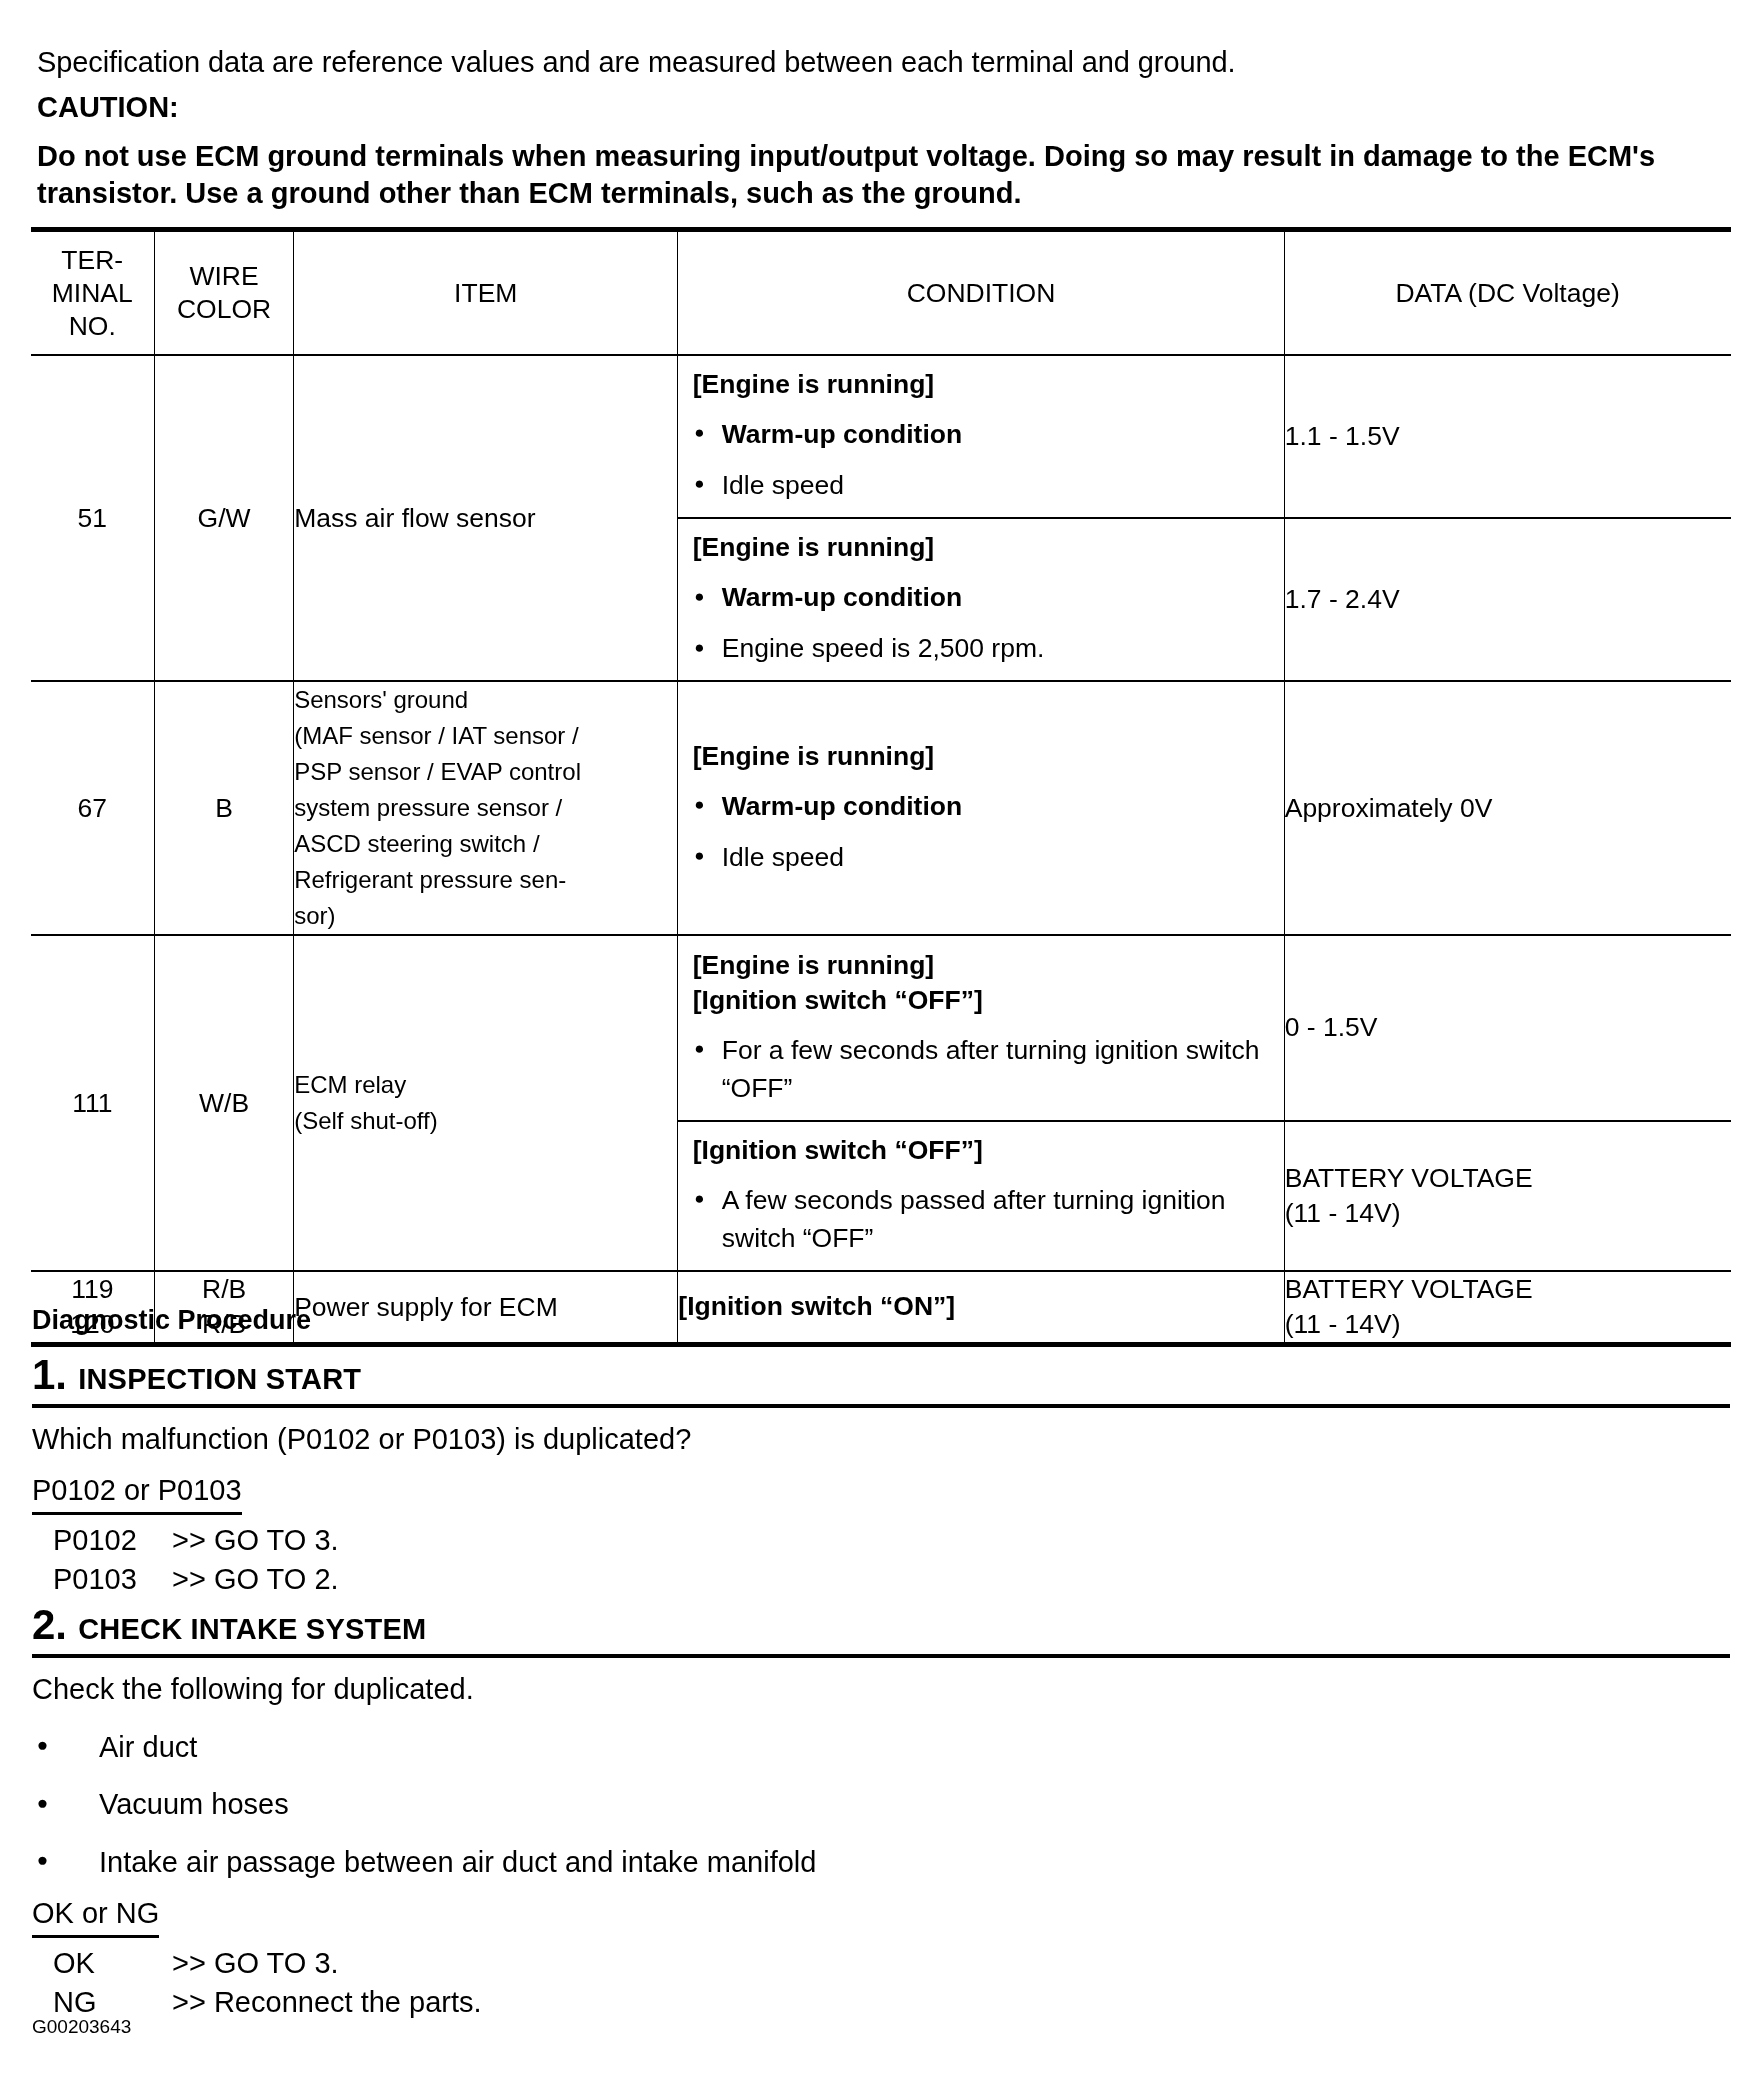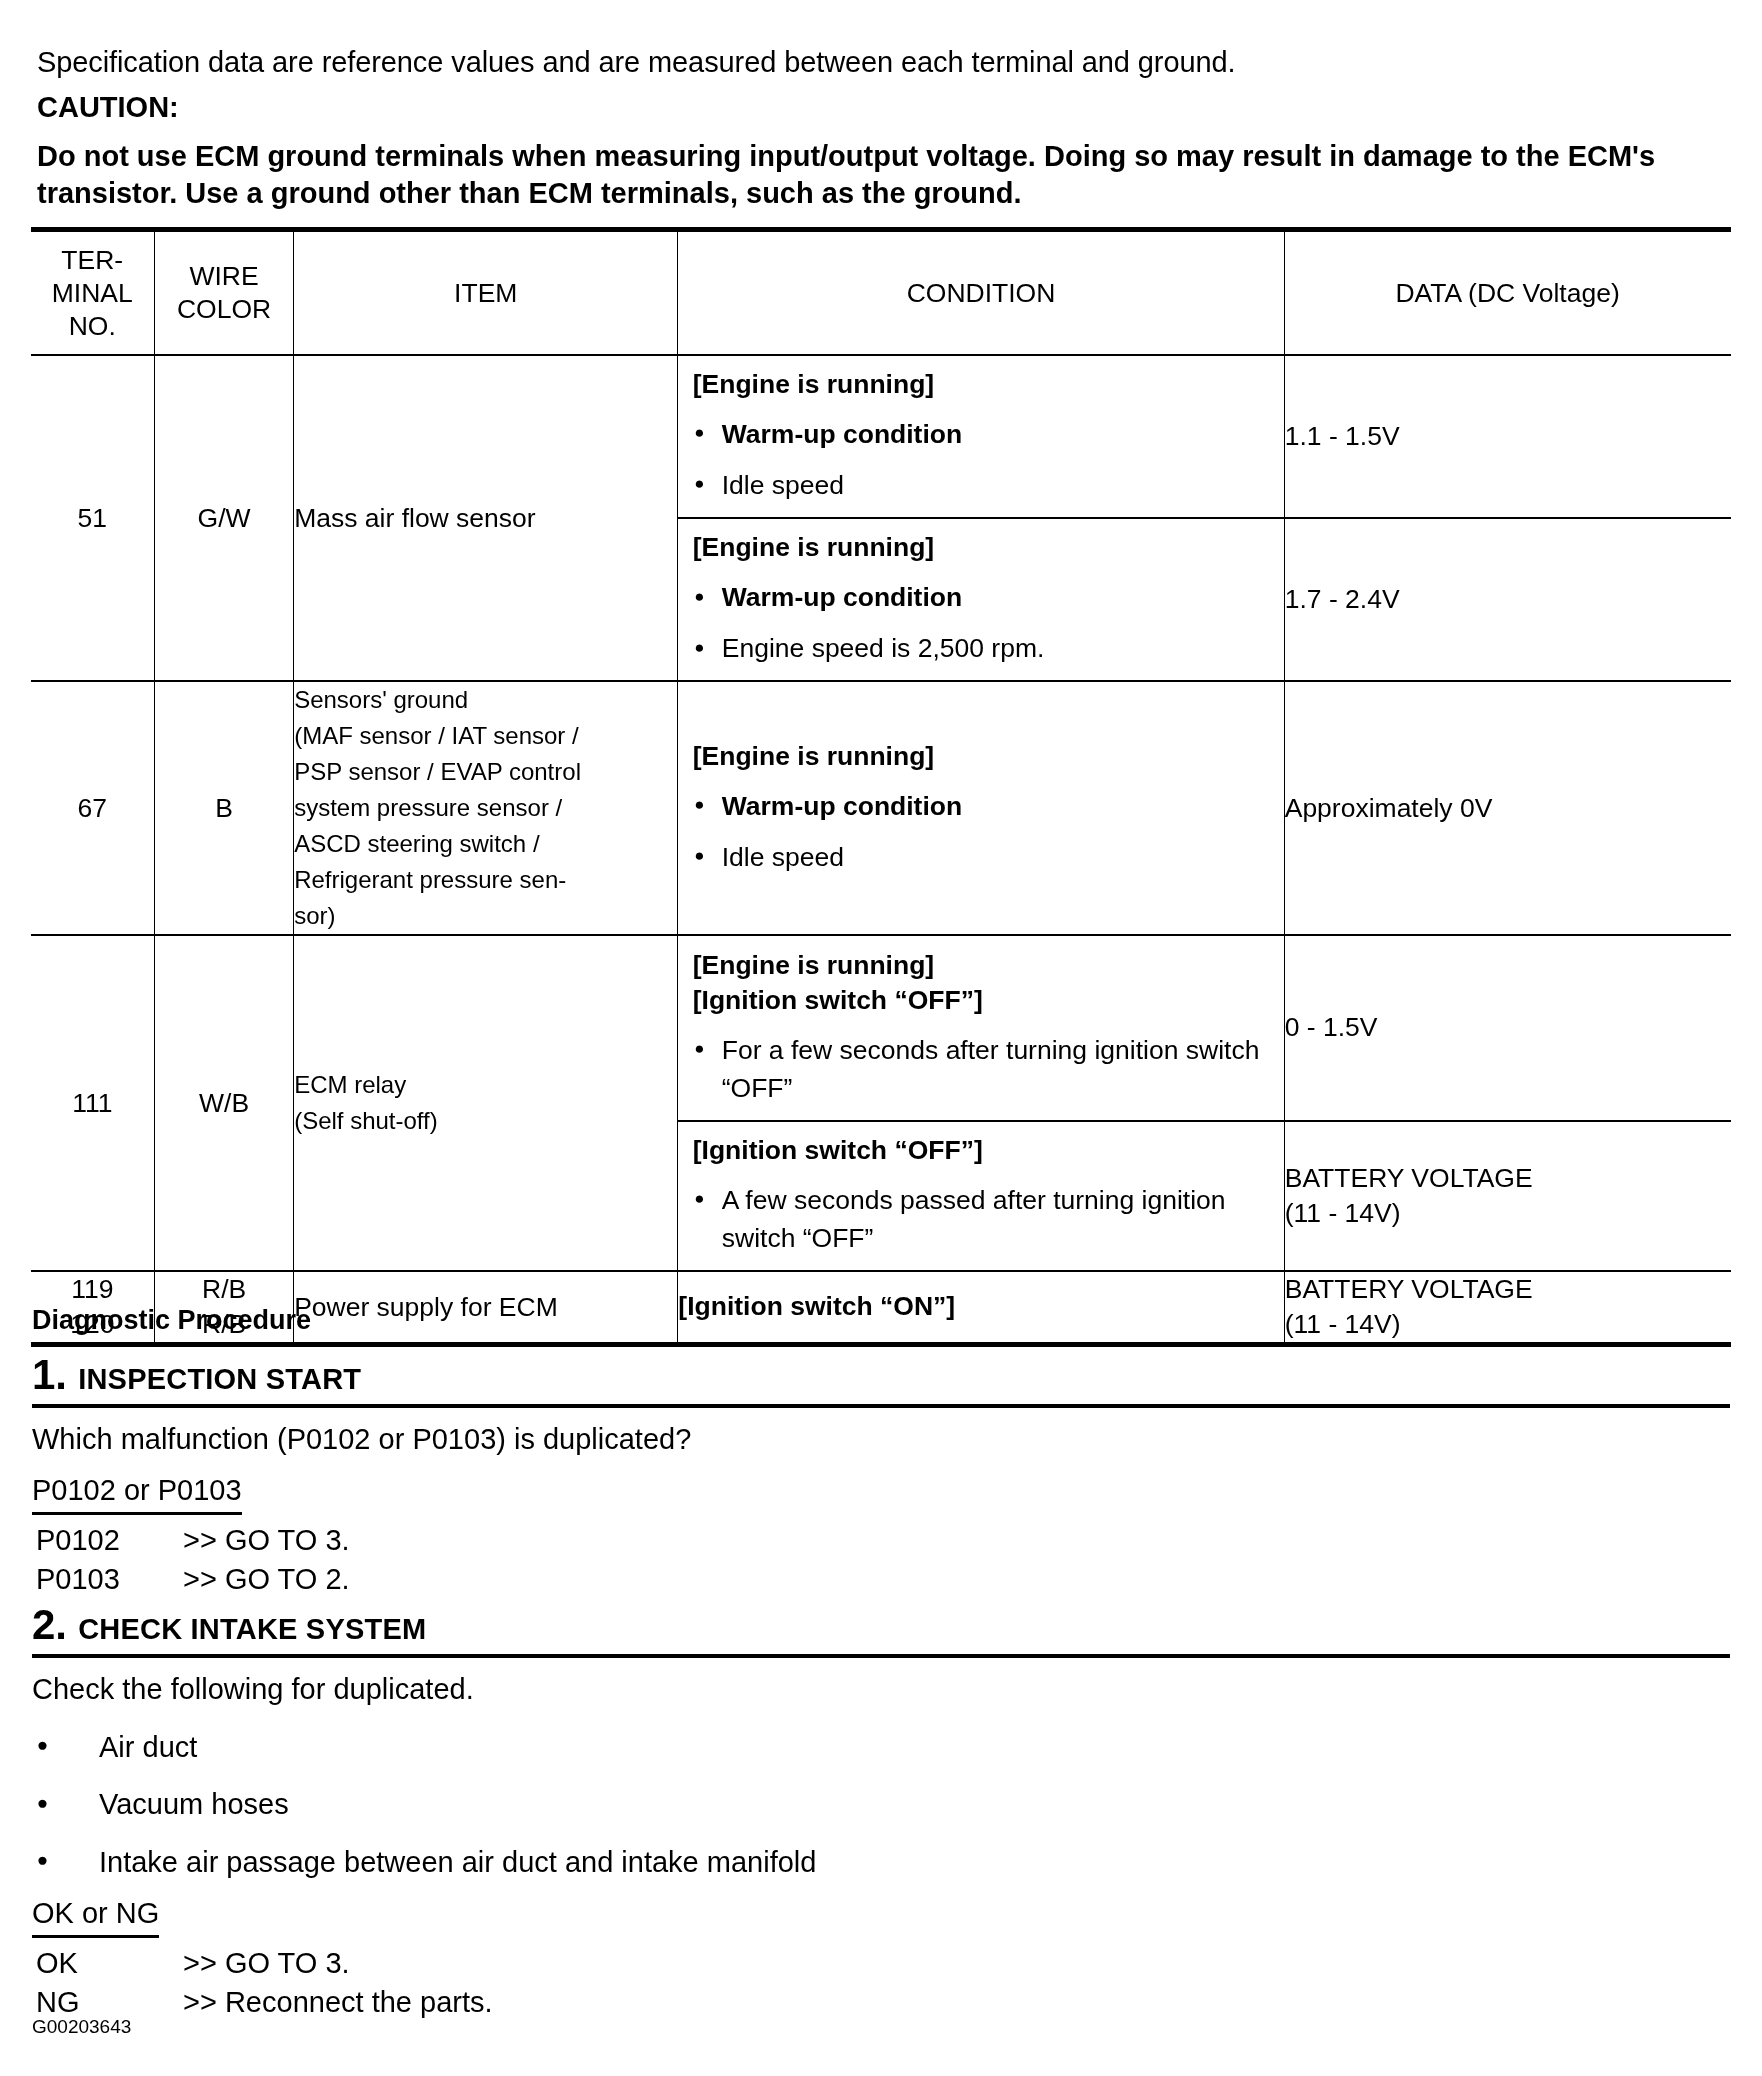--- a/index.html
+++ b/index.html
@@ -184,23 +184,22 @@
     line-height: 40px;
     margin-top: 11.2px;
     display: inline-block;
     border-bottom: 3.2px solid #000;
     padding-bottom: 1.6px;
   }
   .result-row {
     font-size: 29px;
     line-height: 39px;
     margin-top: 6.4px;
-    margin-left: 4px;
+    margin-left: 21px;
     display: flex;
-    gap: 28px;
   }
   .result-key { min-width: 119px; display: inline-block; }
   .result-val { display: inline-block; }
   .check-bullets { margin: 8px 0 0 0; padding: 0; list-style: none; }
   .check-bullets li {
     position: relative;
     padding-left: 67px;
     font-size: 29px;
     line-height: 40px;
     margin-top: 17.7px;

